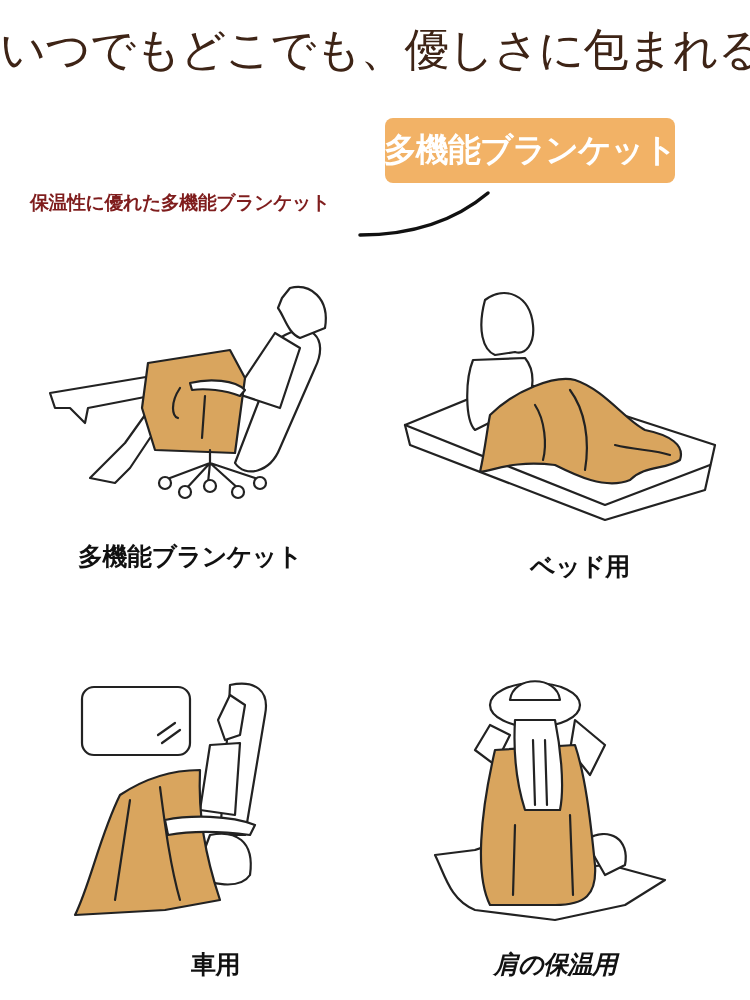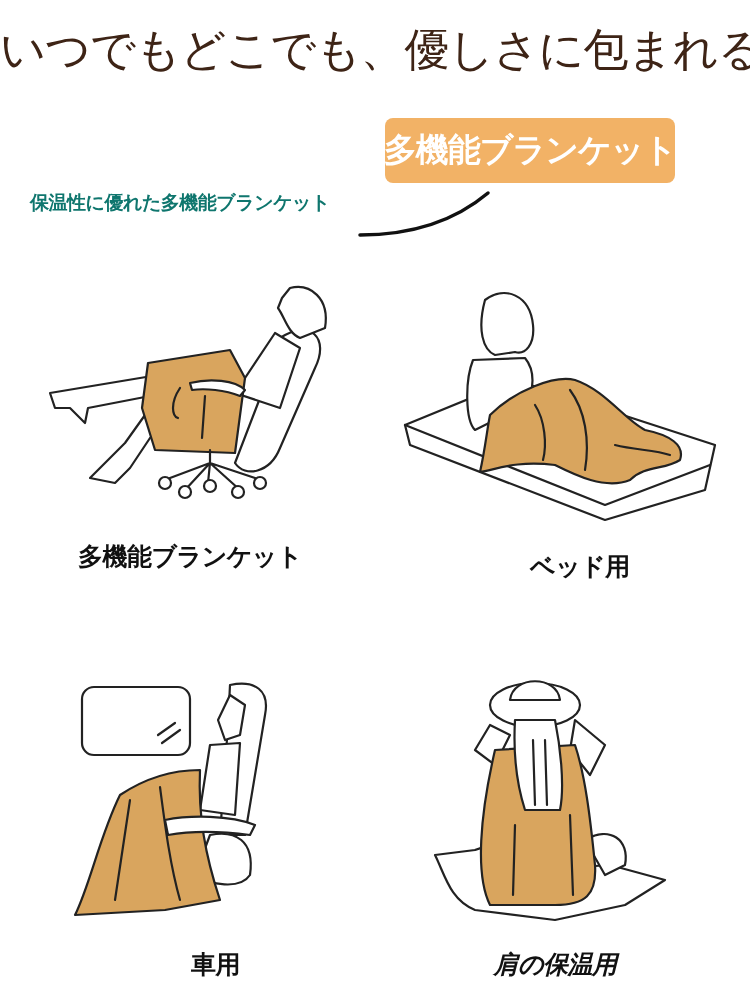--- a/index.html
+++ b/index.html
@@ -1,20 +1,20 @@
 <!DOCTYPE html>
 <html><head>
 <meta charset="utf-8">
 <style>
   html,body{margin:0;padding:0;background:#ffffff;}
   body{width:750px;height:1000px;position:relative;overflow:hidden;font-family:"DejaVu Sans","Liberation Sans",sans-serif;}
   .abs{position:absolute;}
   .title{left:0;top:20px;width:750px;text-align:center;font-size:45px;font-weight:normal;color:#3e2416;letter-spacing:-1px;white-space:nowrap;}
   .badge{left:385px;top:118px;width:290px;height:65px;background:#f2b266;color:#fff;font-size:33px;font-weight:bold;display:flex;align-items:center;justify-content:center;white-space:nowrap;letter-spacing:-1px;border-radius:8px;}
-  .subtitle{left:30px;top:190px;font-size:19px;font-weight:bold;color:#0f766e;white-space:nowrap;letter-spacing:-0.5px;}
+  .subtitle{left:30px;top:190px;font-size:19px;font-weight:bold;color:#7f1d1d;white-space:nowrap;letter-spacing:-0.5px;}
   .caption{font-size:25px;font-weight:bold;color:#111;white-space:nowrap;text-align:center;letter-spacing:-0.5px;}
   svg{position:absolute;overflow:visible;}
   .ln{fill:none;stroke:#222;stroke-width:2.2;stroke-linejoin:round;stroke-linecap:round;}
   .bl{fill:#d9a55e;stroke:#222;stroke-width:2.2;stroke-linejoin:round;}
   .wt{fill:#fff;stroke:#222;stroke-width:2.2;stroke-linejoin:round;}
 </style>
 </head>
 <body>
 
 <div class="abs title">いつでもどこでも、優しさに包まれる</div>

